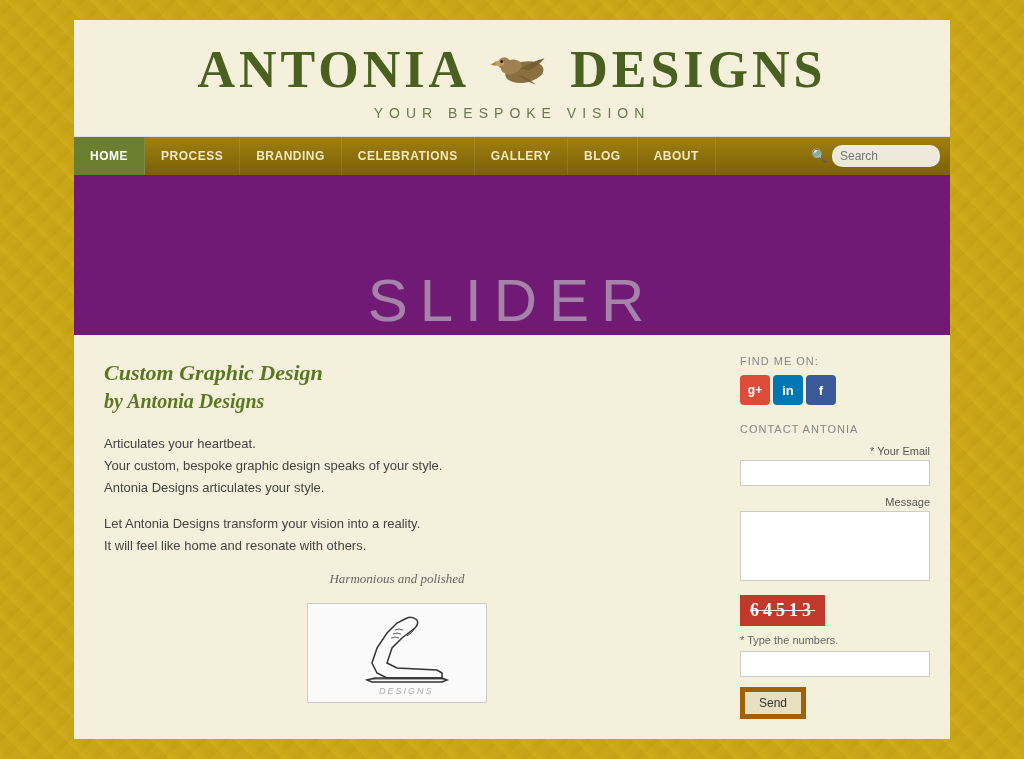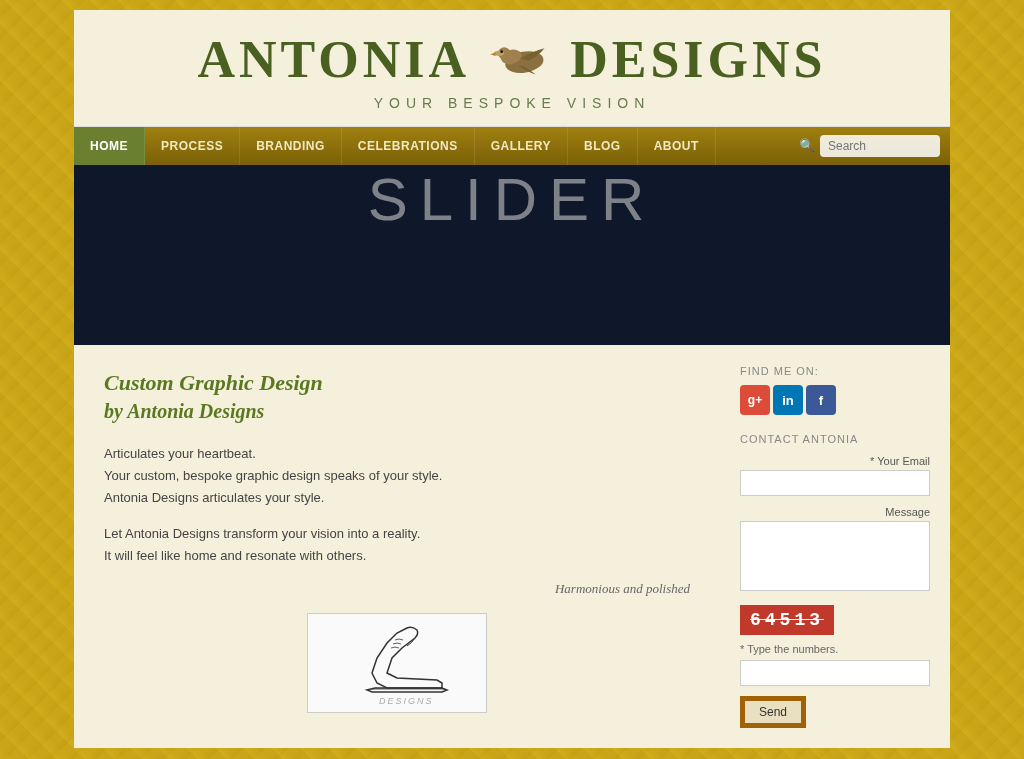--- a/index.html
+++ b/index.html
@@ -20,21 +20,21 @@
       top: 0; left: 0; right: 0; bottom: 0;
       background-color: #c9a518;
       background-image:
         repeating-linear-gradient(45deg, rgba(255,220,50,0.15) 0px, transparent 10px, transparent 20px),
         repeating-linear-gradient(-45deg, rgba(180,140,0,0.2) 0px, transparent 8px, transparent 16px);
       z-index: -1;
     }
 
     .outer-wrapper {
       max-width: 900px;
-      margin: 0 auto;
+      margin: 10px auto;
       padding: 10px 12px;
       position: relative;
     }
 
     
     .site-header {
       background-color: #f5f0dc;
       text-align: center;
       padding: 20px 20px 15px;
       border-bottom: 1px solid #ddd;
@@ -100,30 +100,30 @@
       display: flex;
       align-items: center;
       padding: 0 10px;
     }
 
     .nav-search input {
       background: rgba(255,255,255,0.85);
       border: none;
       padding: 4px 8px;
       font-size: 12px;
-      width: 120px;
-      border-radius: 4px;
+      width: 108px;
+      border-radius: 10px;
     }
 
     
     .slider-area {
-      background-color: #0f172a;
-      height: 180px;
-      display: flex;
-      align-items: flex-start;
+      background-color: #701a75;
+      height: 160px;
+      display: flex;
+      align-items: flex-end;
       justify-content: center;
     }
 
     .slider-text {
       font-size: 60px;
       font-family: Arial, sans-serif;
       font-weight: 300;
       color: rgba(200,200,200,0.6);
       letter-spacing: 12px;
     }
@@ -177,21 +177,21 @@
     .content-para-spaced {
       font-size: 13px;
       color: #444;
       line-height: 1.7;
       margin-top: 14px;
       margin-bottom: 8px;
       font-family: Arial, sans-serif;
     }
 
     .harmonious-text {
-      text-align: right;
+      text-align: center;
       font-size: 13px;
       color: #666;
       font-style: italic;
       margin-top: 14px;
       margin-bottom: 16px;
     }
 
     .sketch-box {
       border: 1px solid #ccc;
       width: 180px;
@@ -285,21 +285,21 @@
       font-family: Arial, sans-serif;
     }
 
     .captcha-box {
       background: #c0392b;
       color: #fff;
       font-size: 18px;
       font-weight: bold;
       letter-spacing: 4px;
       padding: 5px 10px;
-      font-family: Liberation Mono, monospace;
+      font-family: Liberation Serif, serif;
       display: inline-block;
       margin-bottom: 8px;
       text-decoration: line-through;
       position: relative;
     }
 
     .captcha-note {
       font-size: 11px;
       color: #666;
       font-family: Arial, sans-serif;

